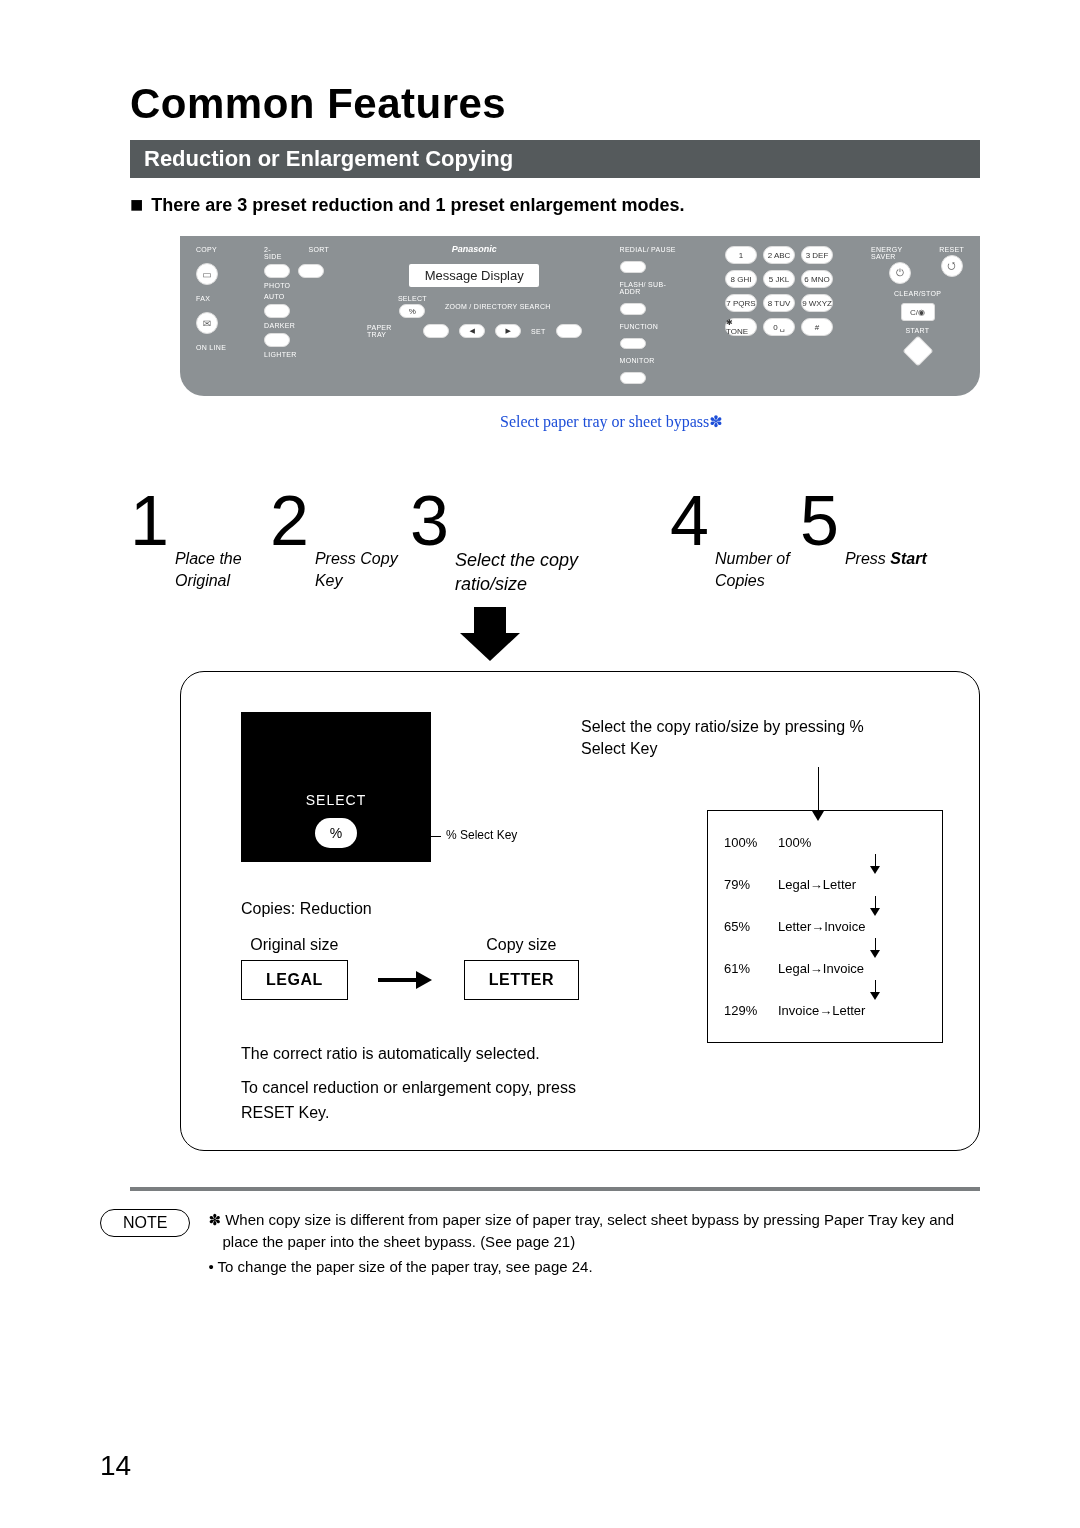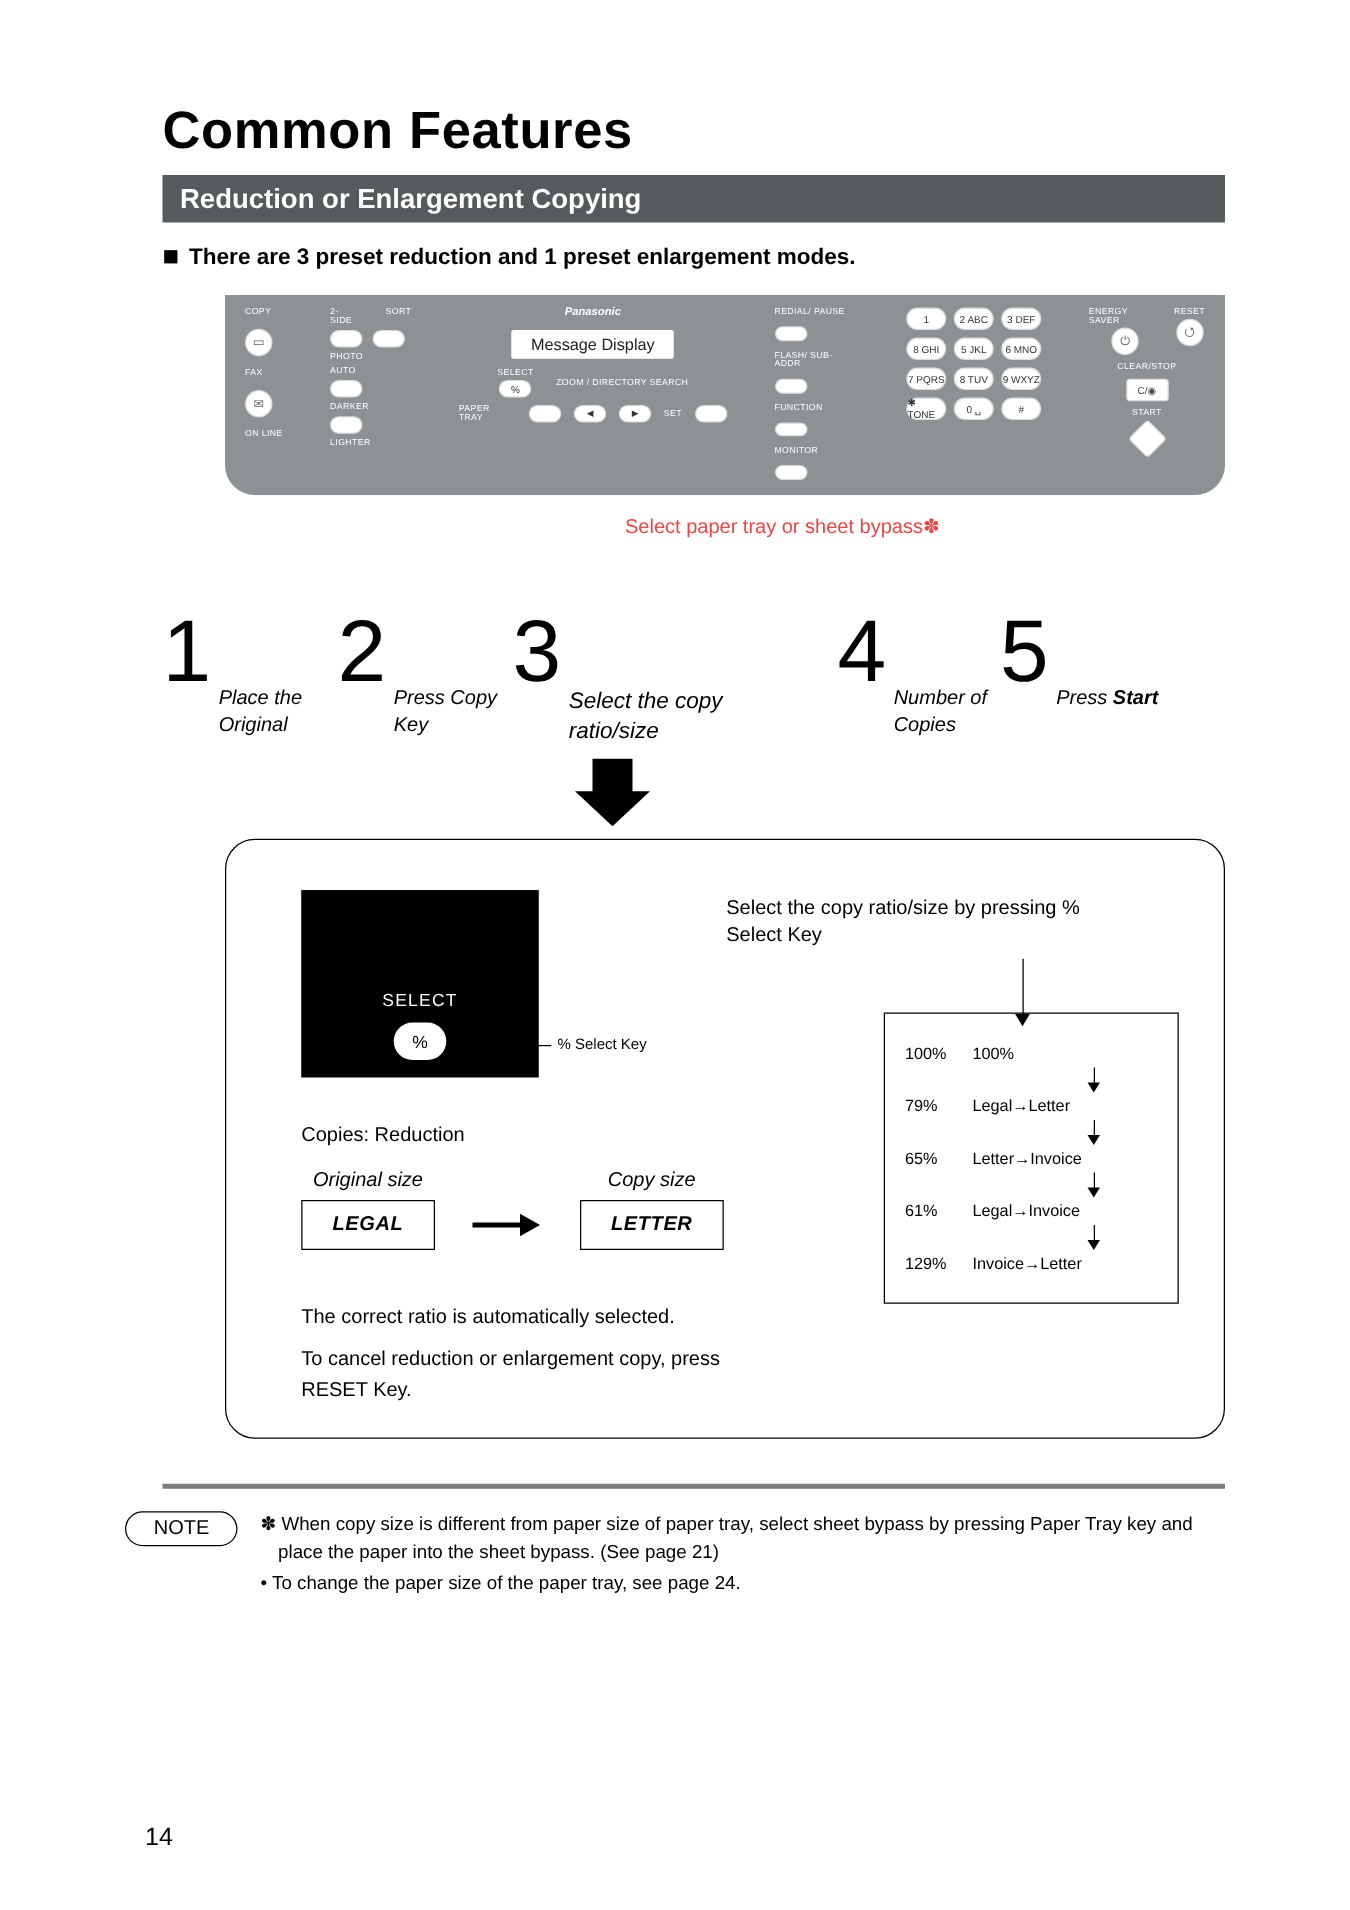--- a/index.html
+++ b/index.html
@@ -53,21 +53,21 @@
   .key {
     background: #fff; border-radius: 9px; font-size: 8px; color: #333;
     display: flex; align-items: center; justify-content: center; border: 1px solid #ddd;
   }
   .diamond {
     width: 22px; height: 22px; background: #fff; transform: rotate(45deg);
     border-radius: 3px; display: inline-block; border: 1px solid #ddd;
   }
   .brand { font-size: 9px; font-weight: bold; font-style: italic; color: #fff; text-align: center; margin-top: -2px; margin-bottom: 4px;}
 
-  .annot { position: absolute; font-size: 16px; color: #ef4444; line-height: 1.35; }
+  .annot { position: absolute; font-size: 16px; color: #1d4ed8; line-height: 1.35; font-family: Liberation Serif, serif; }
   .annot.tray { left: 370px; top: 175px; }
 
   .steps { position: relative; display: flex; margin-top: 60px; margin-left: 0; gap: 0; }
   .step { display: flex; align-items: flex-start; }
   .step .num { font-size: 70px; font-weight: normal; line-height: 1; margin-right: 6px; font-family: "Arial Narrow", Arial, sans-serif; }
   .step .txt { font-size: 16px; line-height: 1.35; margin-top: 62px; font-style: italic; }
   .step.s1 { width: 140px; }
   .step.s2 { width: 140px; }
   .step.s3 { width: 260px; }
   .step.s4 { width: 130px; }
@@ -97,21 +97,21 @@
   .select-panel .sbtn {
     width: 42px; height: 30px; border-radius: 15px; background: #fff; color: #000;
     display: flex; align-items: center; justify-content: center; font-size: 14px;
   }
   .select-key-line { position: absolute; top: 164px; left: 220px; width: 40px; height: 1px; background: #000; }
   .select-key-lbl { position: absolute; left: 265px; top: 156px; font-size: 12px; }
 
   .detail-right { position: absolute; left: 400px; top: 44px; font-size: 16px; line-height: 1.4; width: 320px; }
 
   .example { position: absolute; left: 60px; top: 228px; font-size: 16px; }
-  .size-row { display: flex; align-items: center; gap: 30px; margin-top: 6px; font-style: italic; }
+  .size-row { display: flex; align-items: center; gap: 30px; margin-top: 6px; }
   .size-col { display: flex; flex-direction: column; align-items: center; gap: 6px; }
   .size-col .lab { font-size: 16px; }
   .size-box {
     border: 1px solid #000; padding: 10px 24px; font-weight: bold; font-size: 16px; letter-spacing: 0.5px;
   }
   .arrow-right {
     position: relative; width: 56px; height: 14px; margin-top: 24px;
   }
   .arrow-right .line { position: absolute; top: 5px; left: 0; width: 40px; height: 4px; background: #000; }
   .arrow-right .head {
@@ -145,21 +145,21 @@
 
   .rule { height: 4px; background: #7a7e80; margin: 36px 0 18px 0; }
 
   .note-row { display: flex; align-items: flex-start; gap: 18px; margin-left: -30px; }
   .note-badge {
     border: 1px solid #000; border-radius: 18px; padding: 4px 22px; font-size: 16px; flex-shrink: 0;
   }
   .note-text { font-size: 15px; line-height: 1.5; }
   .note-text .item { text-indent: -14px; padding-left: 14px; margin-bottom: 2px; }
 
-  .pagenum { position: absolute; left: 100px; bottom: 46px; font-size: 20px; margin-left: 16px; }
+  .pagenum { position: absolute; left: 100px; bottom: 46px; font-size: 28px; }
 </style>
 </head>
 <body>
 
 <div class="title">Common Features</div>
 <div class="subbar">Reduction or Enlargement Copying</div>
 <div class="lead">There are 3 preset reduction and 1 preset enlargement modes.</div>
 
 <div class="panel-wrap">
   <div class="panel">

